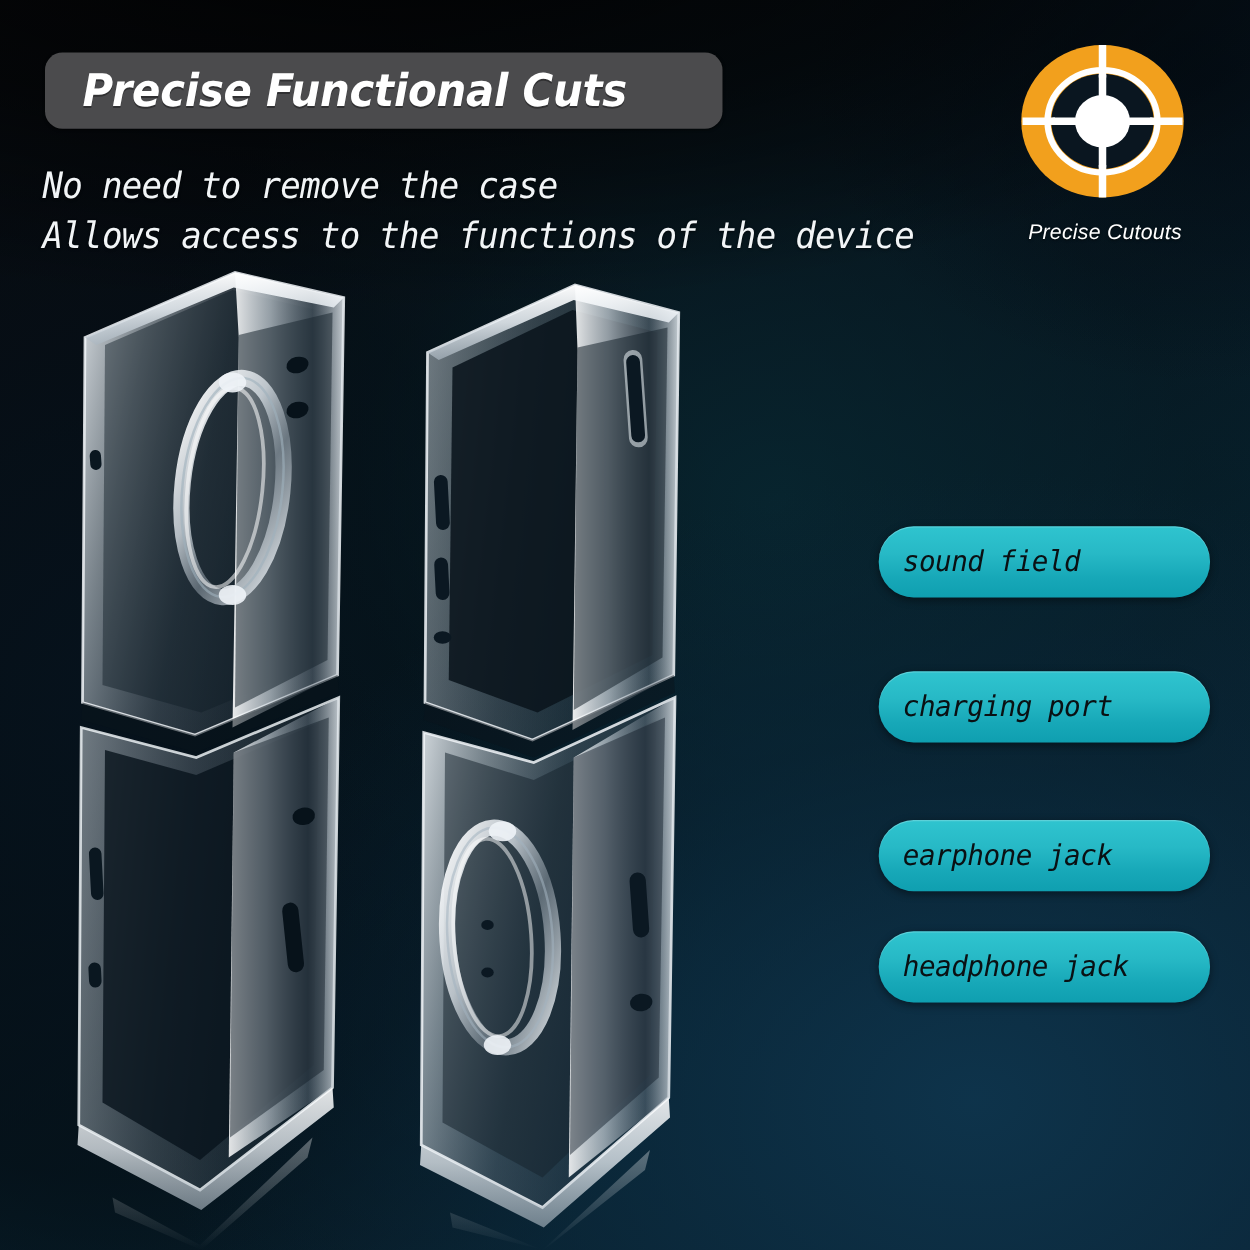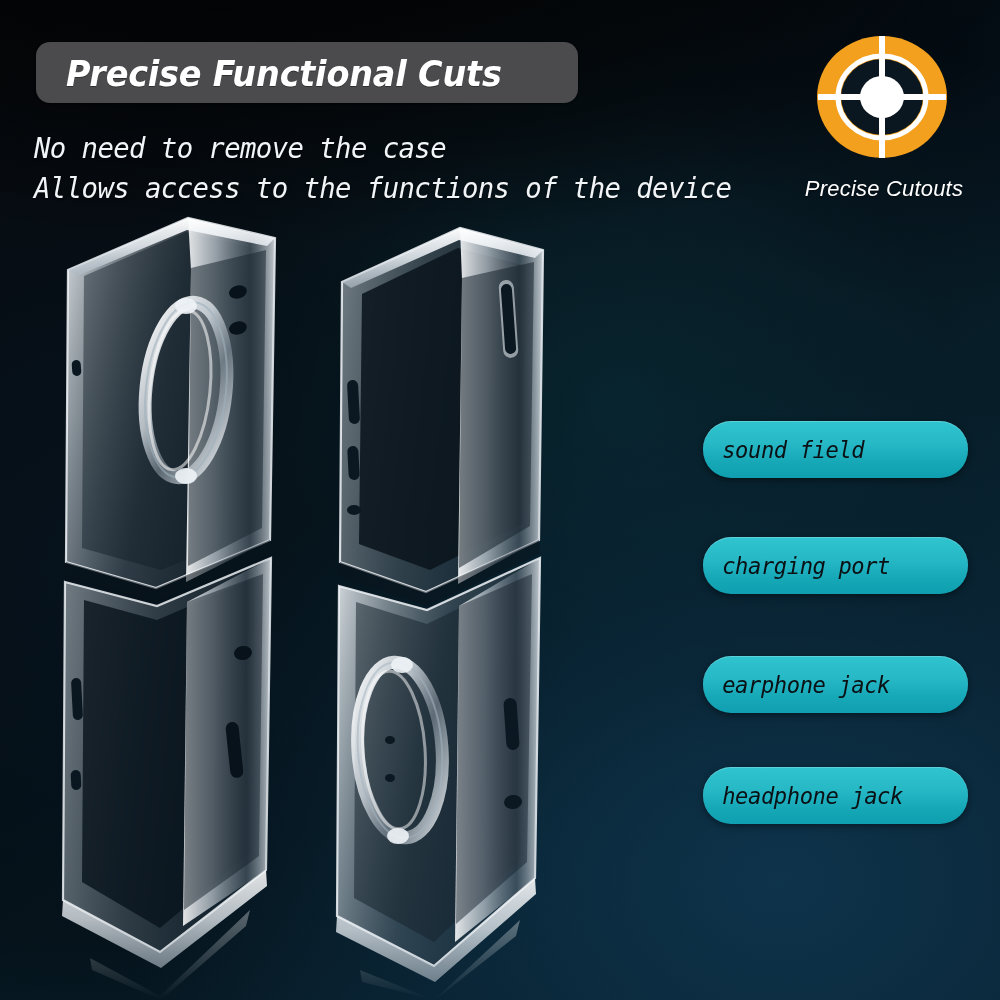--- a/index.html
+++ b/index.html
@@ -61,21 +61,21 @@
     text-shadow:0 1px 2px rgba(0,0,0,.6);
   }
   .subtitle .l2{display:block;}
 
   
   .logo-wrap{position:absolute;left:816px;top:36px;width:132px;height:124px;}
   .logo-caption{
     position:absolute;left:784px;top:176px;width:200px;
     text-align:center;color:#ffffff;
     font-family:"Liberation Sans", sans-serif;
-    font-size:22px;letter-spacing:.2px;
+    font-size:17px;letter-spacing:.2px;
     text-shadow:0 1px 2px rgba(0,0,0,.6);
   }
 
   
   .badge{
     position:absolute;left:703px;width:265px;height:57px;
     border-radius:28px;
     background:linear-gradient(180deg,#2fc4cf 0%, #27b9c6 38%, #17a8b8 72%, #0f9fb0 100%);
     box-shadow:0 2px 7px rgba(0,0,0,.45), inset 0 1px 0 rgba(255,255,255,.22);
     display:flex;align-items:center;
@@ -87,21 +87,21 @@
     font-family:"DejaVu Sans Mono", monospace;
     font-size:23px;
     letter-spacing:-0.4px;
     white-space:nowrap;
     transform:scaleX(.96);
     transform-origin:left center;
   }
   .b1{top:421px;}
   .b2{top:537px;}
   .b3{top:656px;}
-  .b4{top:767px;}
+  .b4{top:745px;}
 
   
   .art{position:absolute;left:60px;top:210px;width:620px;height:790px;}
 </style>
 </head>
 <body>
 
 <div id="stage">
 
   <div class="title-pill"></div>

